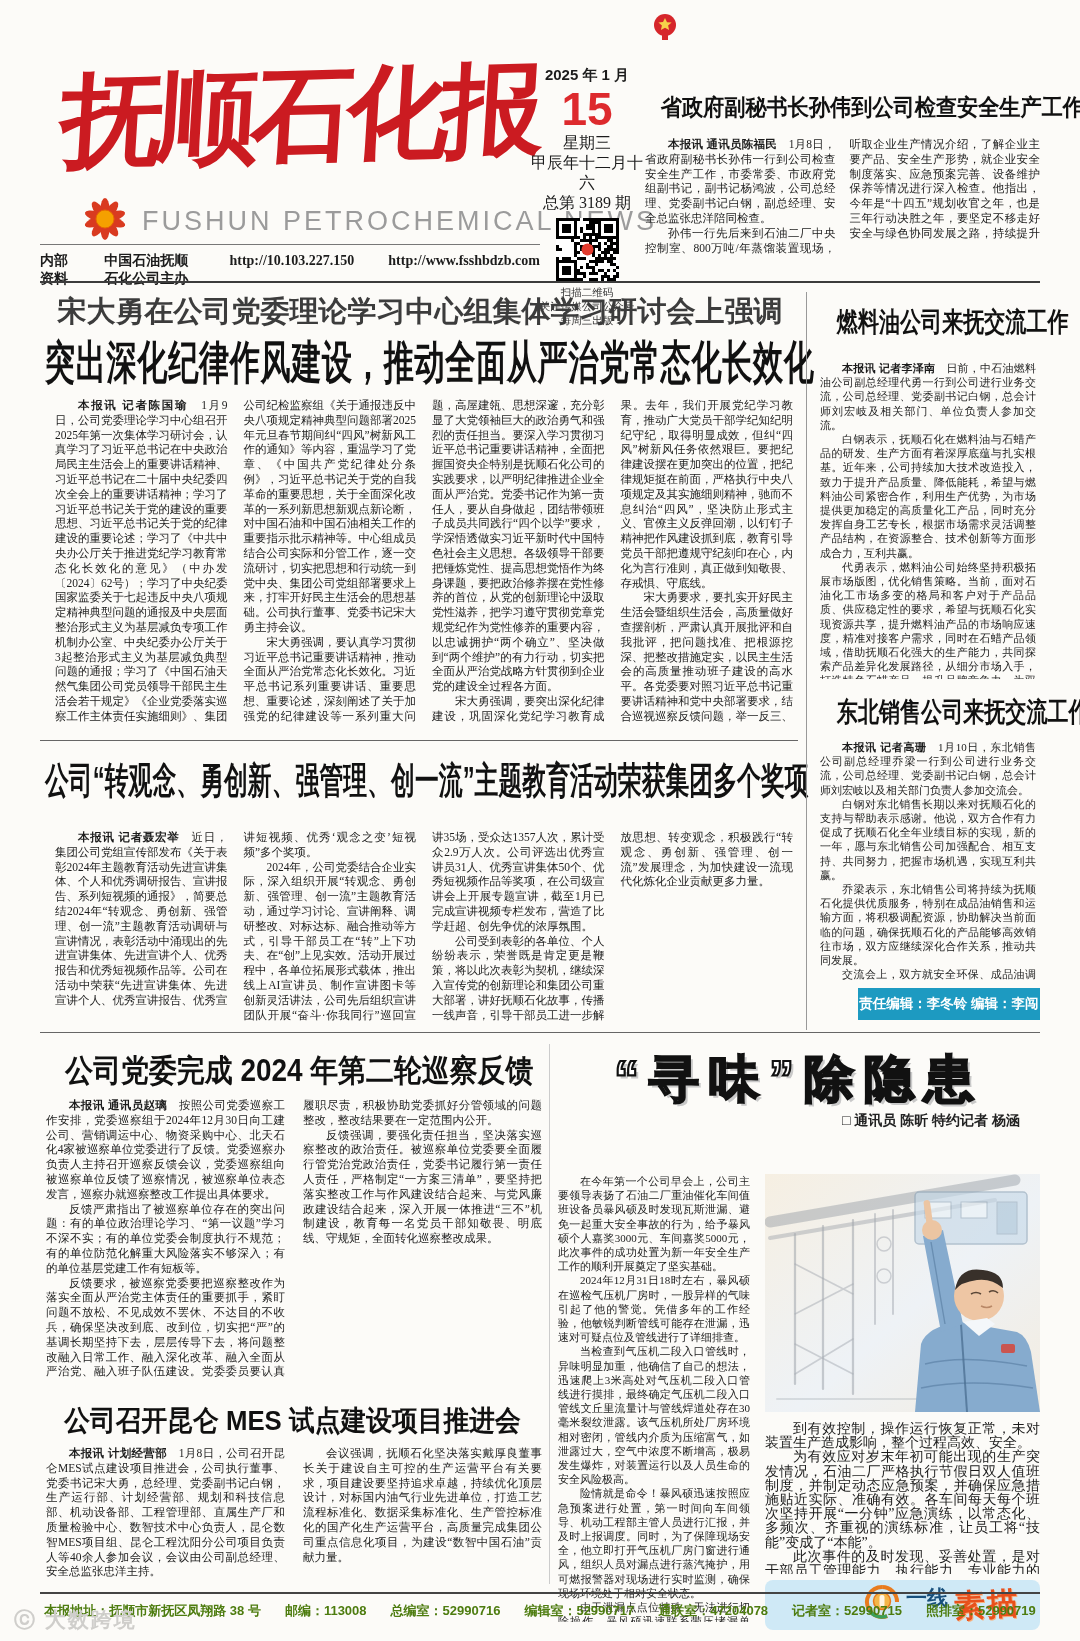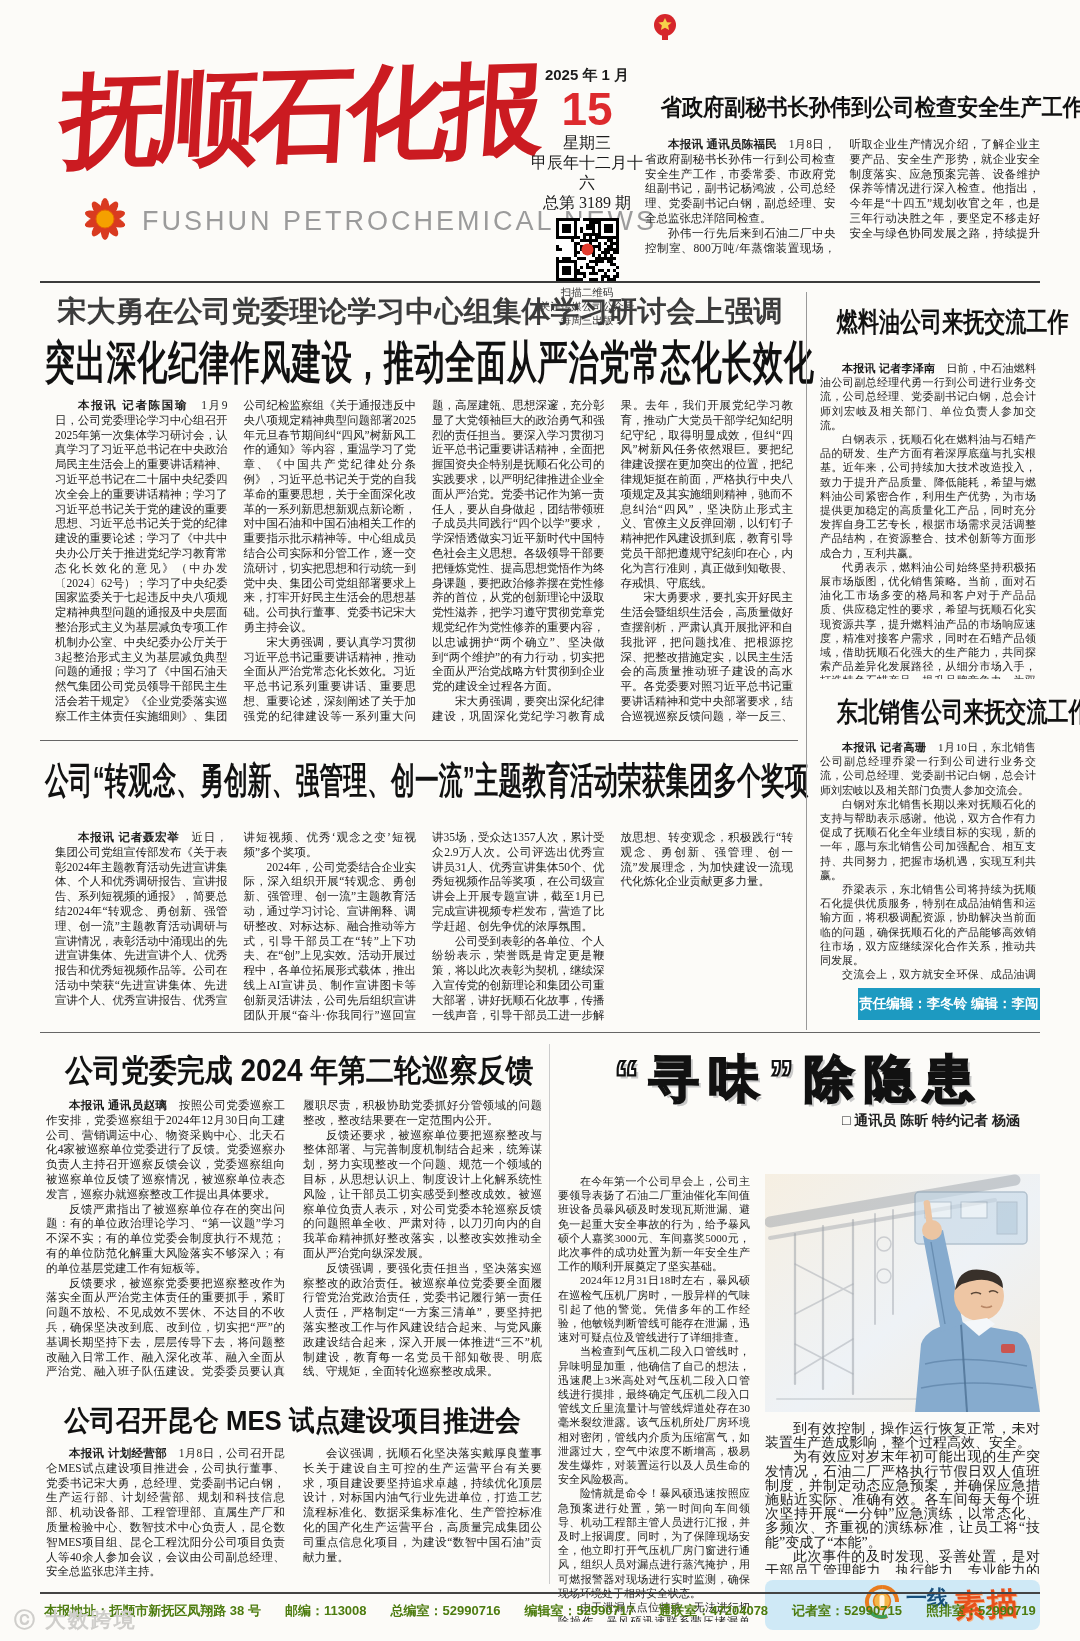--- a/index.html
+++ b/index.html
@@ -76,20 +76,26 @@
             <ellipse rx="4.5" ry="11" transform="rotate(324) translate(0,-10)"></ellipse>
           </g>
           <circle r="9" fill="#f5a000"></circle>
           <circle r="9" fill="none" stroke="#e86a00" stroke-width="1"></circle>
         </g>
       </svg>
     </span>
     <span class="subtitle">FUSHUN PETROCHEMICAL NEWS</span>
   </div>
 
+  <div class="abs info-bar" style="left:40px;top:244px;width:500px;">
+    <span class="cn">内部资料</span>
+    <span class="cn">中国石油抚顺石化公司主办</span>
+    <span>http://10.103.227.150</span>
+    <span>http://www.fsshbdzb.com</span>
+  </div>
 
   <div class="abs date-block" style="left:531px;top:66px;width:112px;">
     <div class="date-month">2025 年 1 月</div>
     <div class="date-day">15</div>
     <div class="date-small">星期三</div>
     <div class="date-small">甲辰年十二月十六</div>
     <div class="date-small">总第 3189 期</div>
     <div style="margin-top:5px;" id="qr"><svg width="63" height="63" style="background:#fff" fill="#000">
           <rect x="0" y="0" width="21" height="21"></rect>
           <rect x="3" y="3" width="15" height="15" fill="#fff"></rect>
@@ -299,21 +305,20 @@
     <div class="abs editor-box" style="left:858px;top:988px;width:182px;height:32px;">责任编辑：李冬铃  编辑：李闯</div>
   </div>
 
   <div class="rule" style="left:40px;top:1032px;width:1000px;height:1px;background:#666;"></div>
 
   <div class="abs headline center" style="left:40px;top:1050px;width:505px;font-size:31px;transform:scaleX(0.9);transform-origin:center;">公司党委完成 2024 年第二轮巡察反馈</div>
   <div class="abs body-text" style="left:46px;top:1098px;width:496px;height:296px;column-count:2;column-gap:18px;">
       <p><b>本报讯 通讯员赵璃　</b>按照公司党委巡察工作安排，党委巡察组于2024年12月30日向工建公司、营销调运中心、物资采购中心、北天石化4家被巡察单位党委进行了反馈。党委巡察办负责人主持召开巡察反馈会议，党委巡察组向被巡察单位反馈了巡察情况，被巡察单位表态发言，巡察办就巡察整改工作提出具体要求。</p>
       <p>反馈严肃指出了被巡察单位存在的突出问题：有的单位政治理论学习、“第一议题”学习不深不实；有的单位党委会制度执行不规范；有的单位防范化解重大风险落实不够深入；有的单位基层党建工作有短板等。</p>
       <p>反馈要求，被巡察党委要把巡察整改作为落实全面从严治党主体责任的重要抓手，紧盯问题不放松、不见成效不罢休、不达目的不收兵，确保坚决改到底、改到位，切实把“严”的基调长期坚持下去，层层传导下去，将问题整改融入日常工作、融入深化改革、融入全面从严治党、融入班子队伍建设。党委委员要认真履职尽责，积极协助党委抓好分管领域的问题整改，整改结果要在一定范围内公开。</p>
-      <p>反馈还要求，被巡察单位要把巡察整改与整体部署、与完善制度机制结合起来，统筹谋划，努力实现整改一个问题、规范一个领域的目标，从思想认识上、制度设计上化解系统性风险，让干部员工切实感受到整改成效。被巡察单位负责人表示，对公司党委本轮巡察反馈的问题照单全收、严肃对待，以刀刃向内的自我革命精神抓好整改落实，以整改实效推动全面从严治党向纵深发展。</p>
       <p>反馈强调，要强化责任担当，坚决落实巡察整改的政治责任。被巡察单位党委要全面履行管党治党政治责任，党委书记履行第一责任人责任，严格制定“一方案三清单”，要坚持把落实整改工作与作风建设结合起来、与党风廉政建设结合起来，深入开展一体推进“三不”机制建设，教育每一名党员干部知敬畏、明底线、守规矩，全面转化巡察整改成果。</p>
     </div>
 
   <div class="abs headline center" style="left:40px;top:1402px;width:505px;font-size:28px;transform:scaleX(0.92);transform-origin:center;">公司召开昆仑 MES 试点建设项目推进会</div>
   <div class="abs body-text" style="left:46px;top:1446px;width:496px;height:140px;column-count:2;column-gap:18px;">
       <p><b>本报讯 计划经营部　</b>1月8日，公司召开昆仑MES试点建设项目推进会，公司执行董事、党委书记宋大勇，总经理、党委副书记白钢，生产运行部、计划经营部、规划和科技信息部、机动设备部、工程管理部、直属生产厂和质量检验中心、数智技术中心负责人，昆仑数智MES项目组、昆仑工程沈阳分公司项目负责人等40余人参加会议，会议由公司副总经理、安全总监张忠洋主持。</p>
       <p>会议强调，抚顺石化坚决落实戴厚良董事长关于建设自主可控的生产运营平台有关要求，项目建设要坚持追求卓越，持续优化顶层设计，对标国内油气行业先进单位，打造工艺流程标准化、数据采集标准化、生产管控标准化的国产化生产运营平台，高质量完成集团公司重点信息化项目，为建设“数智中国石油”贡献力量。</p>
     </div>
 
   <div class="rule" style="left:549px;top:1044px;width:1px;height:540px;background:#ccc;"></div>

